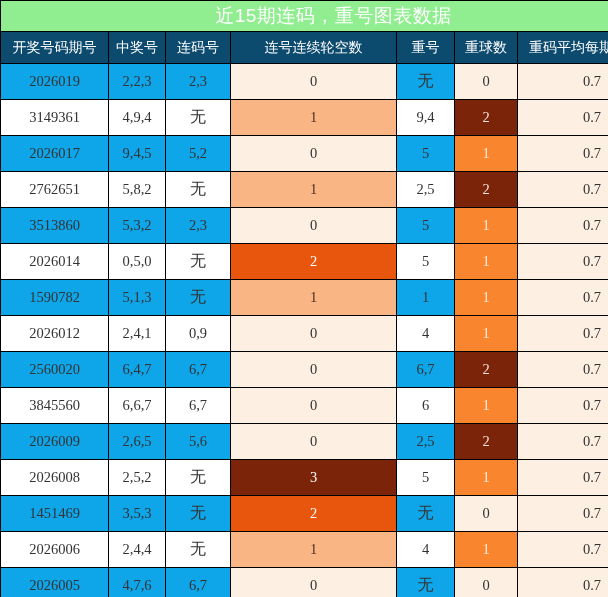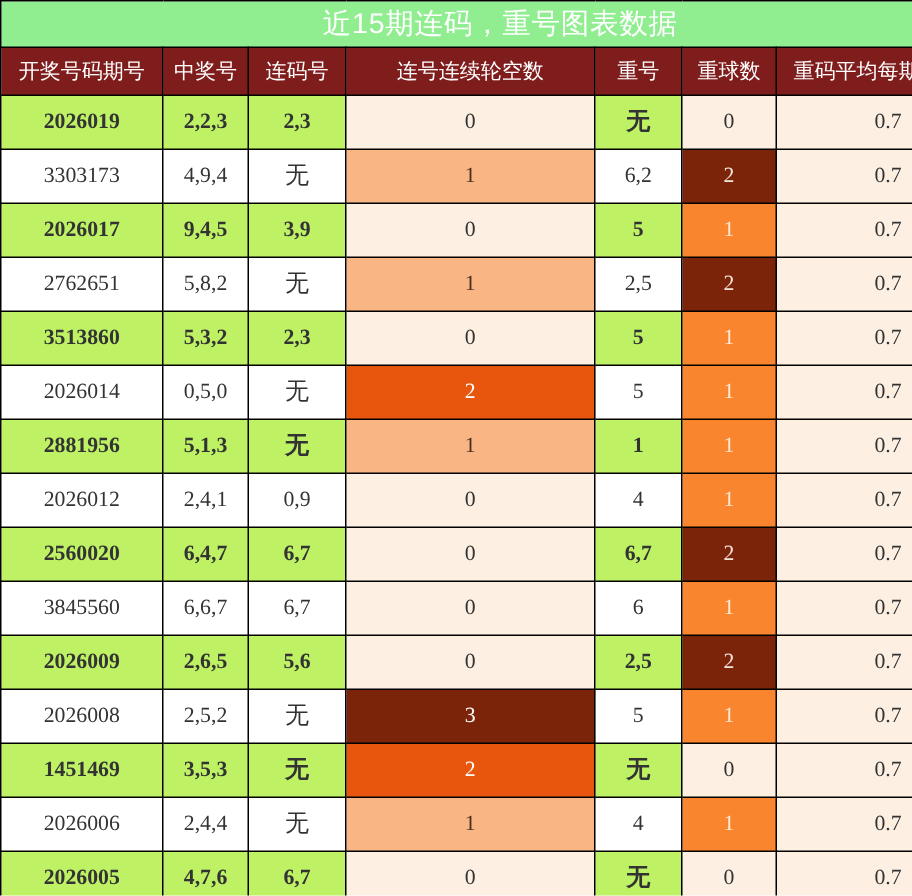--- a/index.html
+++ b/index.html
@@ -35,37 +35,37 @@
     background: #90ee90;
     color: #ffffff;
     height: 30px;
     font-size: 19px;
     font-weight: bold;
     letter-spacing: 0.5px;
     font-family: "Liberation Sans", sans-serif;
   }
   
   .hdr-cell {
-    background: #7f1d1d;
+    background: #0c4a6e;
     color: #ffffff;
     height: 31px;
     font-size: 14px;
     font-family: "Liberation Sans", sans-serif;
   }
   
   .d-cell {
     height: 35px;
     font-size: 14.5px;
     color: #333333;
   }
   .cn-glyph {
     font-family: "DejaVu Sans", "Liberation Sans", sans-serif;
     font-size: 16px;
   }
-  .row-alt-a td.plain { background: #bef264; font-weight: bold; }
+  .row-alt-a td.plain { background: #0ea5e9; }
   .row-alt-b td.plain { background: #ffffff; }
   .heat-light { background: #fdf0e3; color: #333333; }
   .heat-l1 { background: #f9b584; color: #4a3020; }
   .heat-l2 { background: #e8560e; color: #ffffff; }
   .heat-l3 { background: #7b2409; color: #ffffff; }
   .ball-0 { background: #fdf0e3; color: #333333; }
   .ball-1 { background: #f9862e; color: #ffe9d8; }
   .ball-2 { background: #7b2409; color: #f3e2da; }
   .avg-cell { background: #fdf0e3; color: #333333; }
 
@@ -110,32 +110,32 @@
         <tr class="row-alt-a">
           <td class="d-cell plain">2026019</td>
           <td class="d-cell plain">2,2,3</td>
           <td class="d-cell plain">2,3</td>
           <td class="d-cell heat-light">0</td>
           <td class="d-cell plain cn-glyph">无</td>
           <td class="d-cell ball-0">0</td>
           <td class="d-cell avg-cell">0.7</td>
         </tr>
         <tr class="row-alt-b">
-          <td class="d-cell plain">3303173</td>
+          <td class="d-cell plain">3149361</td>
           <td class="d-cell plain">4,9,4</td>
           <td class="d-cell plain cn-glyph">无</td>
           <td class="d-cell heat-l1">1</td>
-          <td class="d-cell plain">6,2</td>
+          <td class="d-cell plain">9,4</td>
           <td class="d-cell ball-2">2</td>
           <td class="d-cell avg-cell">0.7</td>
         </tr>
         <tr class="row-alt-a">
           <td class="d-cell plain">2026017</td>
           <td class="d-cell plain">9,4,5</td>
-          <td class="d-cell plain">3,9</td>
+          <td class="d-cell plain">5,2</td>
           <td class="d-cell heat-light">0</td>
           <td class="d-cell plain">5</td>
           <td class="d-cell ball-1">1</td>
           <td class="d-cell avg-cell">0.7</td>
         </tr>
         <tr class="row-alt-b">
           <td class="d-cell plain">2762651</td>
           <td class="d-cell plain">5,8,2</td>
           <td class="d-cell plain cn-glyph">无</td>
           <td class="d-cell heat-l1">1</td>
@@ -155,21 +155,21 @@
         <tr class="row-alt-b">
           <td class="d-cell plain">2026014</td>
           <td class="d-cell plain">0,5,0</td>
           <td class="d-cell plain cn-glyph">无</td>
           <td class="d-cell heat-l2">2</td>
           <td class="d-cell plain">5</td>
           <td class="d-cell ball-1">1</td>
           <td class="d-cell avg-cell">0.7</td>
         </tr>
         <tr class="row-alt-a">
-          <td class="d-cell plain">2881956</td>
+          <td class="d-cell plain">1590782</td>
           <td class="d-cell plain">5,1,3</td>
           <td class="d-cell plain cn-glyph">无</td>
           <td class="d-cell heat-l1">1</td>
           <td class="d-cell plain">1</td>
           <td class="d-cell ball-1">1</td>
           <td class="d-cell avg-cell">0.7</td>
         </tr>
         <tr class="row-alt-b">
           <td class="d-cell plain">2026012</td>
           <td class="d-cell plain">2,4,1</td>

